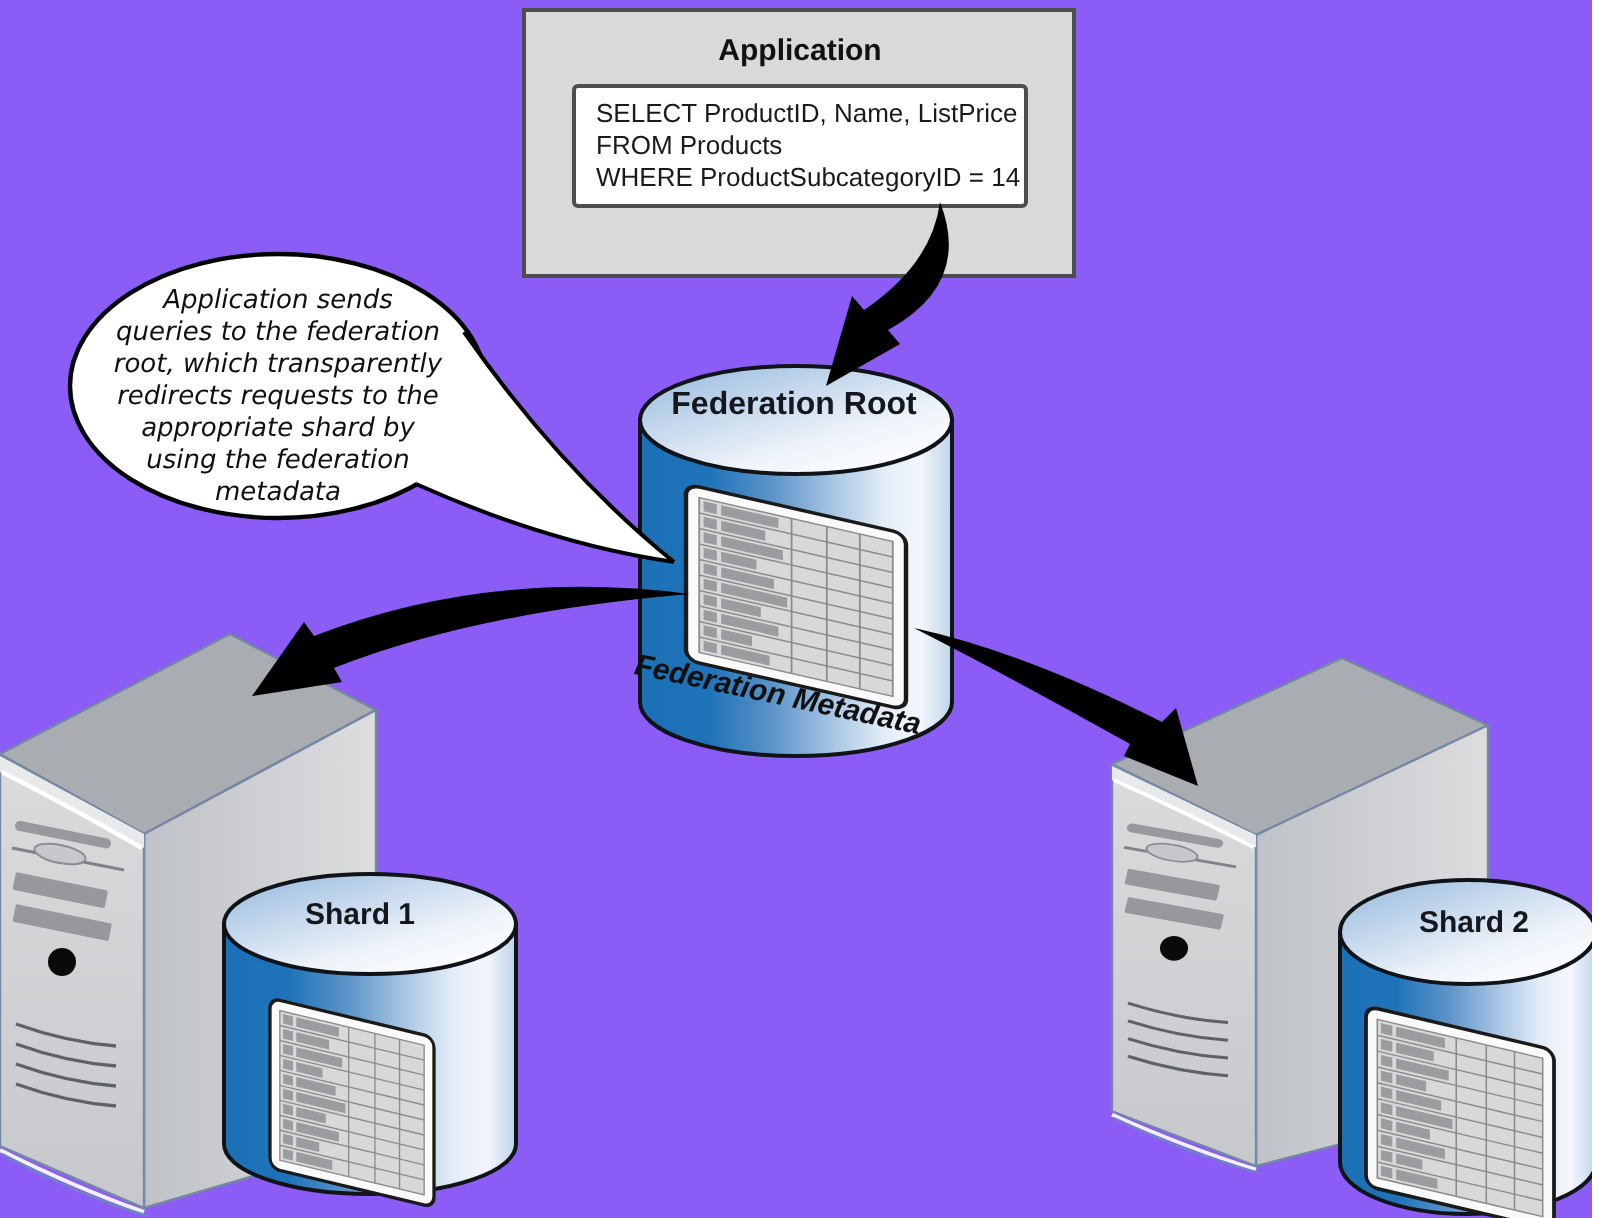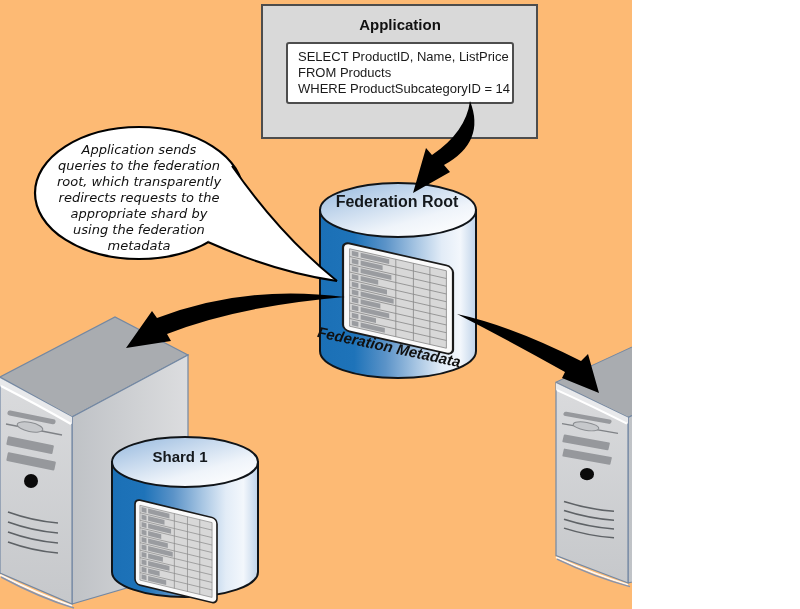--- a/index.html
+++ b/index.html
@@ -1,16 +1,16 @@
 <!DOCTYPE html>
 <html><head>
 <meta charset="utf-8">
 <style>
   html,body{margin:0;padding:0;background:#ffffff;}
-  .stage{position:relative;width:632px;height:609px;background:#fdba74;overflow:hidden;
+  .stage{position:relative;width:796px;height:609px;background:#8b5cf6;overflow:hidden;
          font-family:"Liberation Sans",sans-serif;}
   svg{display:block}
   .app-title{font:bold 15px "Liberation Sans",sans-serif;fill:#111;}
   .sql{font:13px "Liberation Sans",sans-serif;fill:#1a1a1a;}
   .db-label{font:bold 15px "Liberation Sans",sans-serif;fill:#14181c;}
   .root-label{font:bold 16px "Liberation Sans",sans-serif;fill:#14181c;}
   .meta-label{font:italic bold 15px "Liberation Sans",sans-serif;fill:#101010;}
   .callout-text{font:italic 13px "DejaVu Sans",sans-serif;fill:#101010;}
 </style>
 </head>

